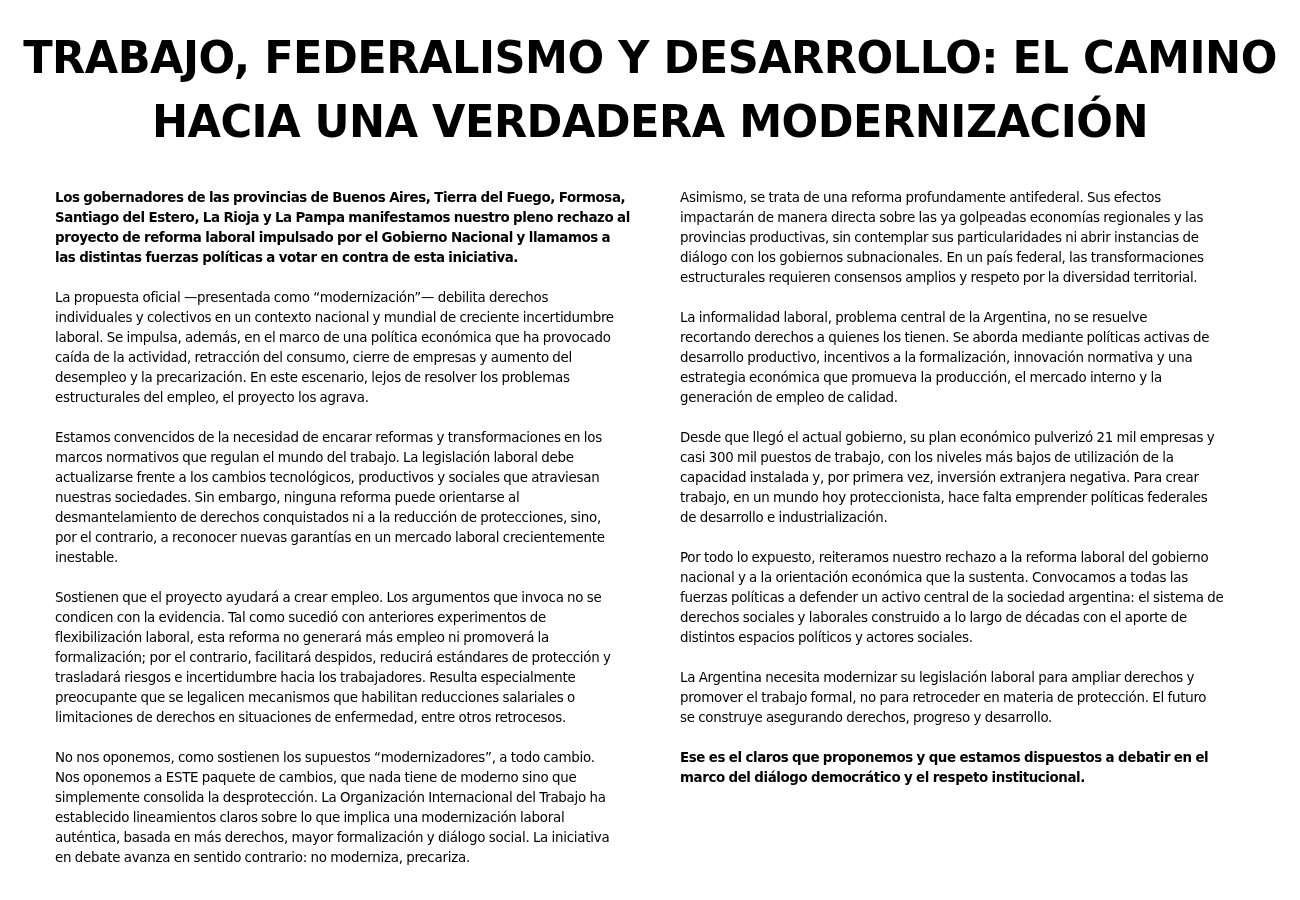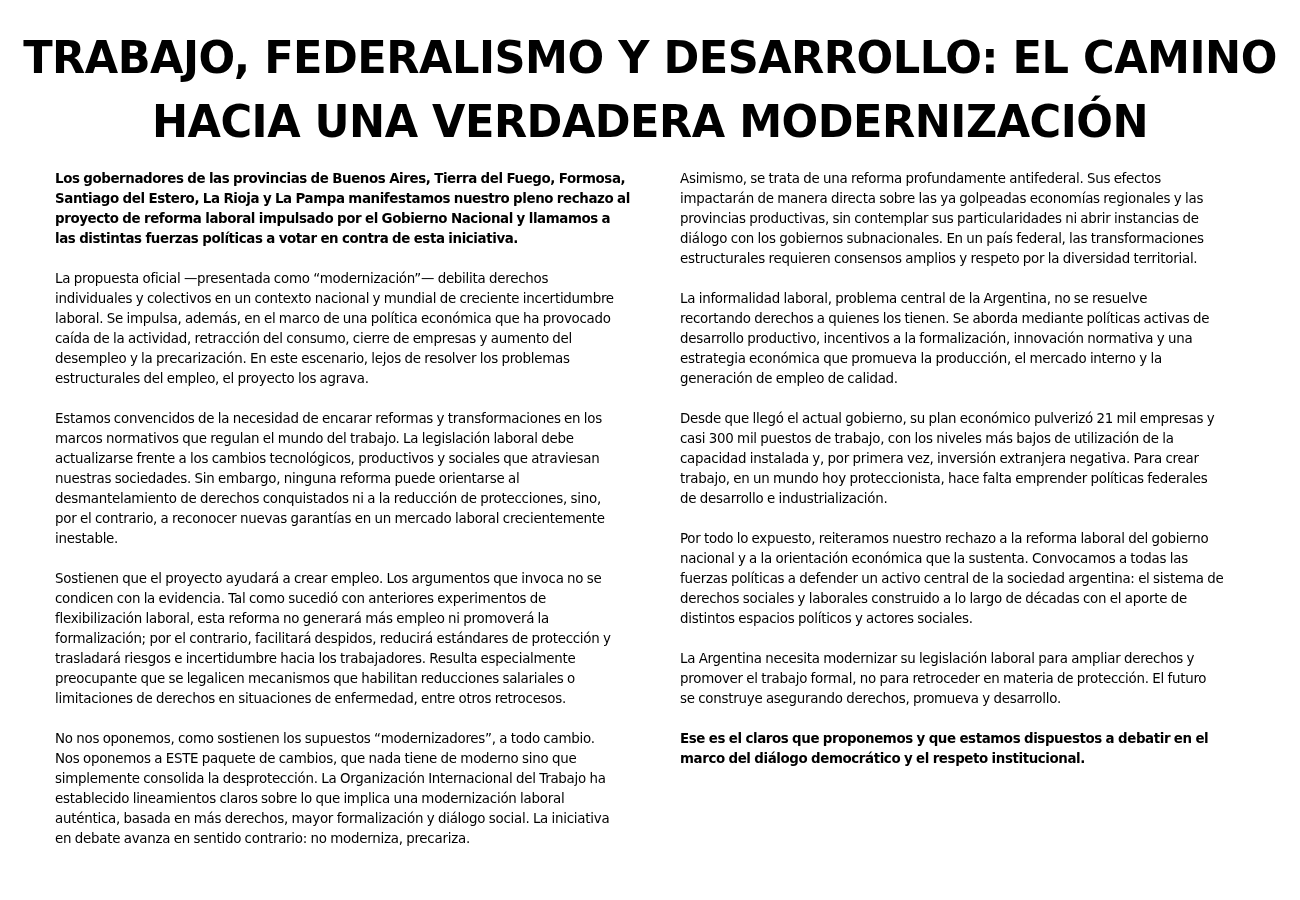--- a/index.html
+++ b/index.html
@@ -25,21 +25,21 @@
       font-weight: bold;
       font-size: 44px;
       line-height: 64px;
       letter-spacing: -0.5px;
       margin: 0;
       transform: scaleX(0.98);
     }
     .title span { display: block; }
     .col {
       position: absolute;
-      top: 169px;
+      top: 188px;
       font-family: "DejaVu Sans", sans-serif;
       font-size: 13.4px;
       line-height: 20px;
       letter-spacing: -0.25px;
       word-spacing: -0.5px;
     }
     .col-left {
       left: 55px;
       width: 596px;
     }
@@ -113,16 +113,16 @@
 capacidad instalada y, por primera vez, inversión extranjera negativa. Para crear
 trabajo, en un mundo hoy proteccionista, hace falta emprender políticas federales
 de desarrollo e industrialización.</p>
   <p>Por todo lo expuesto, reiteramos nuestro rechazo a la reforma laboral del gobierno
 nacional y a la orientación económica que la sustenta. Convocamos a todas las
 fuerzas políticas a defender un activo central de la sociedad argentina: el sistema de
 derechos sociales y laborales construido a lo largo de décadas con el aporte de
 distintos espacios políticos y actores sociales.</p>
   <p>La Argentina necesita modernizar su legislación laboral para ampliar derechos y
 promover el trabajo formal, no para retroceder en materia de protección. El futuro
-se construye asegurando derechos, promueva y desarrollo.</p>
+se construye asegurando derechos, progreso y desarrollo.</p>
   <p class="bold">Ese es el claros que proponemos y que estamos dispuestos a debatir en el
 marco del diálogo democrático y el respeto institucional.</p>
 </div>
 
 </body></html>

